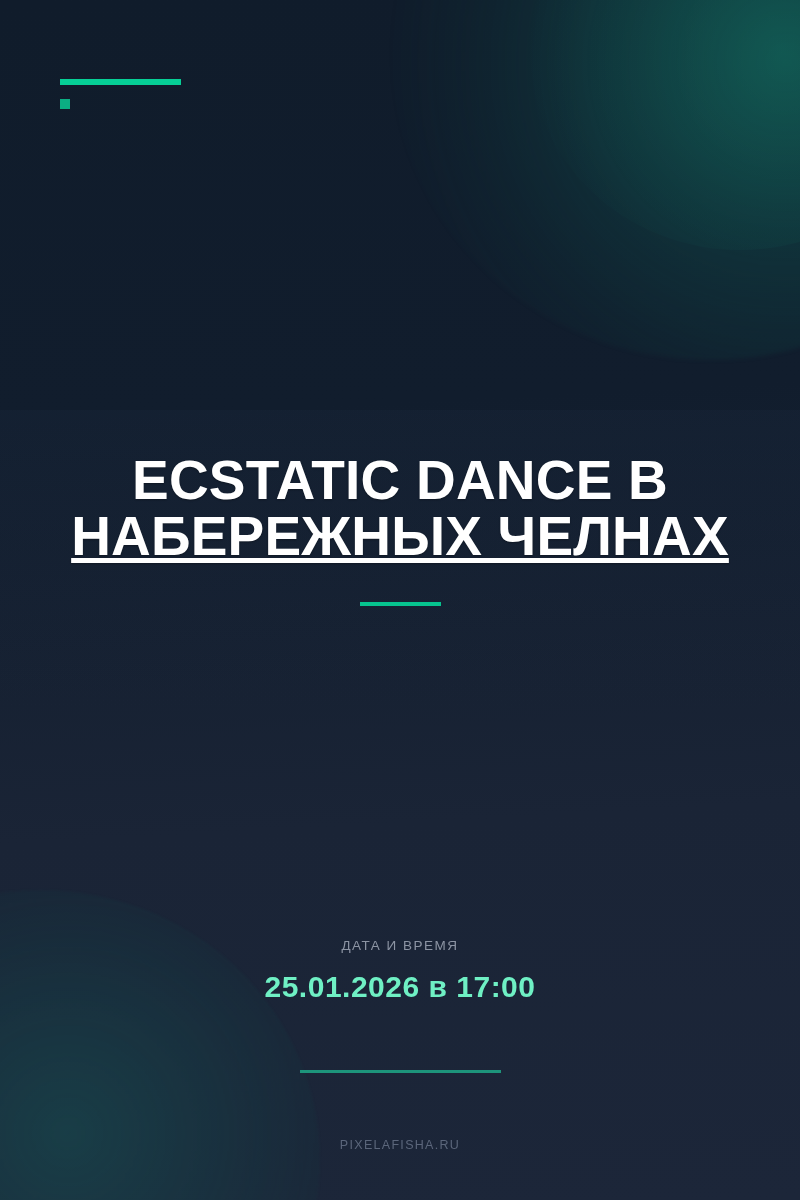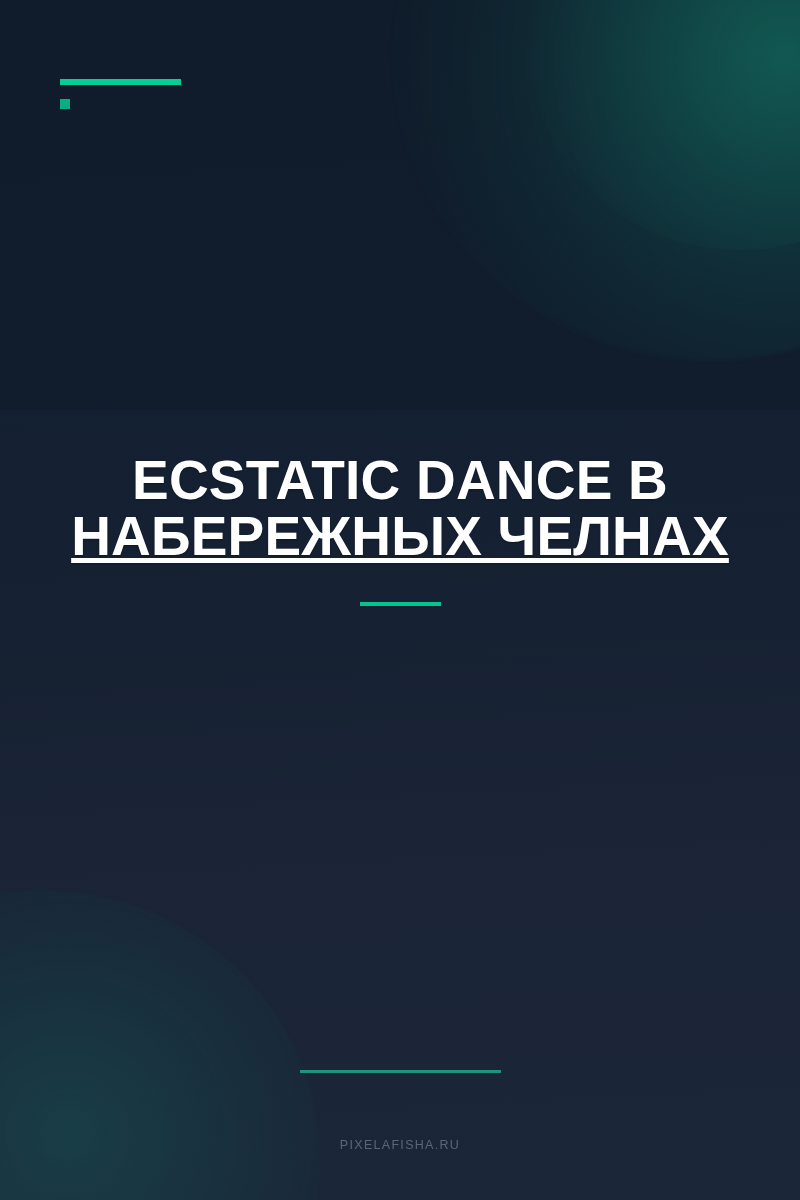--- a/index.html
+++ b/index.html
@@ -181,17 +181,21 @@
   <div class="mark-square"></div>
 
   <div class="title-block">
     <h1 class="title">
       <span style="display: block;">ECSTATIC DANCE В</span>
       <span style="display: block; text-decoration: underline;">НАБЕРЕЖНЫХ ЧЕЛНАХ</span>
     </h1>
     <div class="title-rule"></div>
   </div>
 
+  <div class="date-block">
+    <div class="date-label">ДАТА И ВРЕМЯ</div>
+    <div class="date-value">25.01.2026 в 17:00</div>
+  </div>
 
   <div class="footer-rule"></div>
   <div class="footer-text">PIXELAFISHA.RU</div>
 
 </div>
 
 </body></html>

